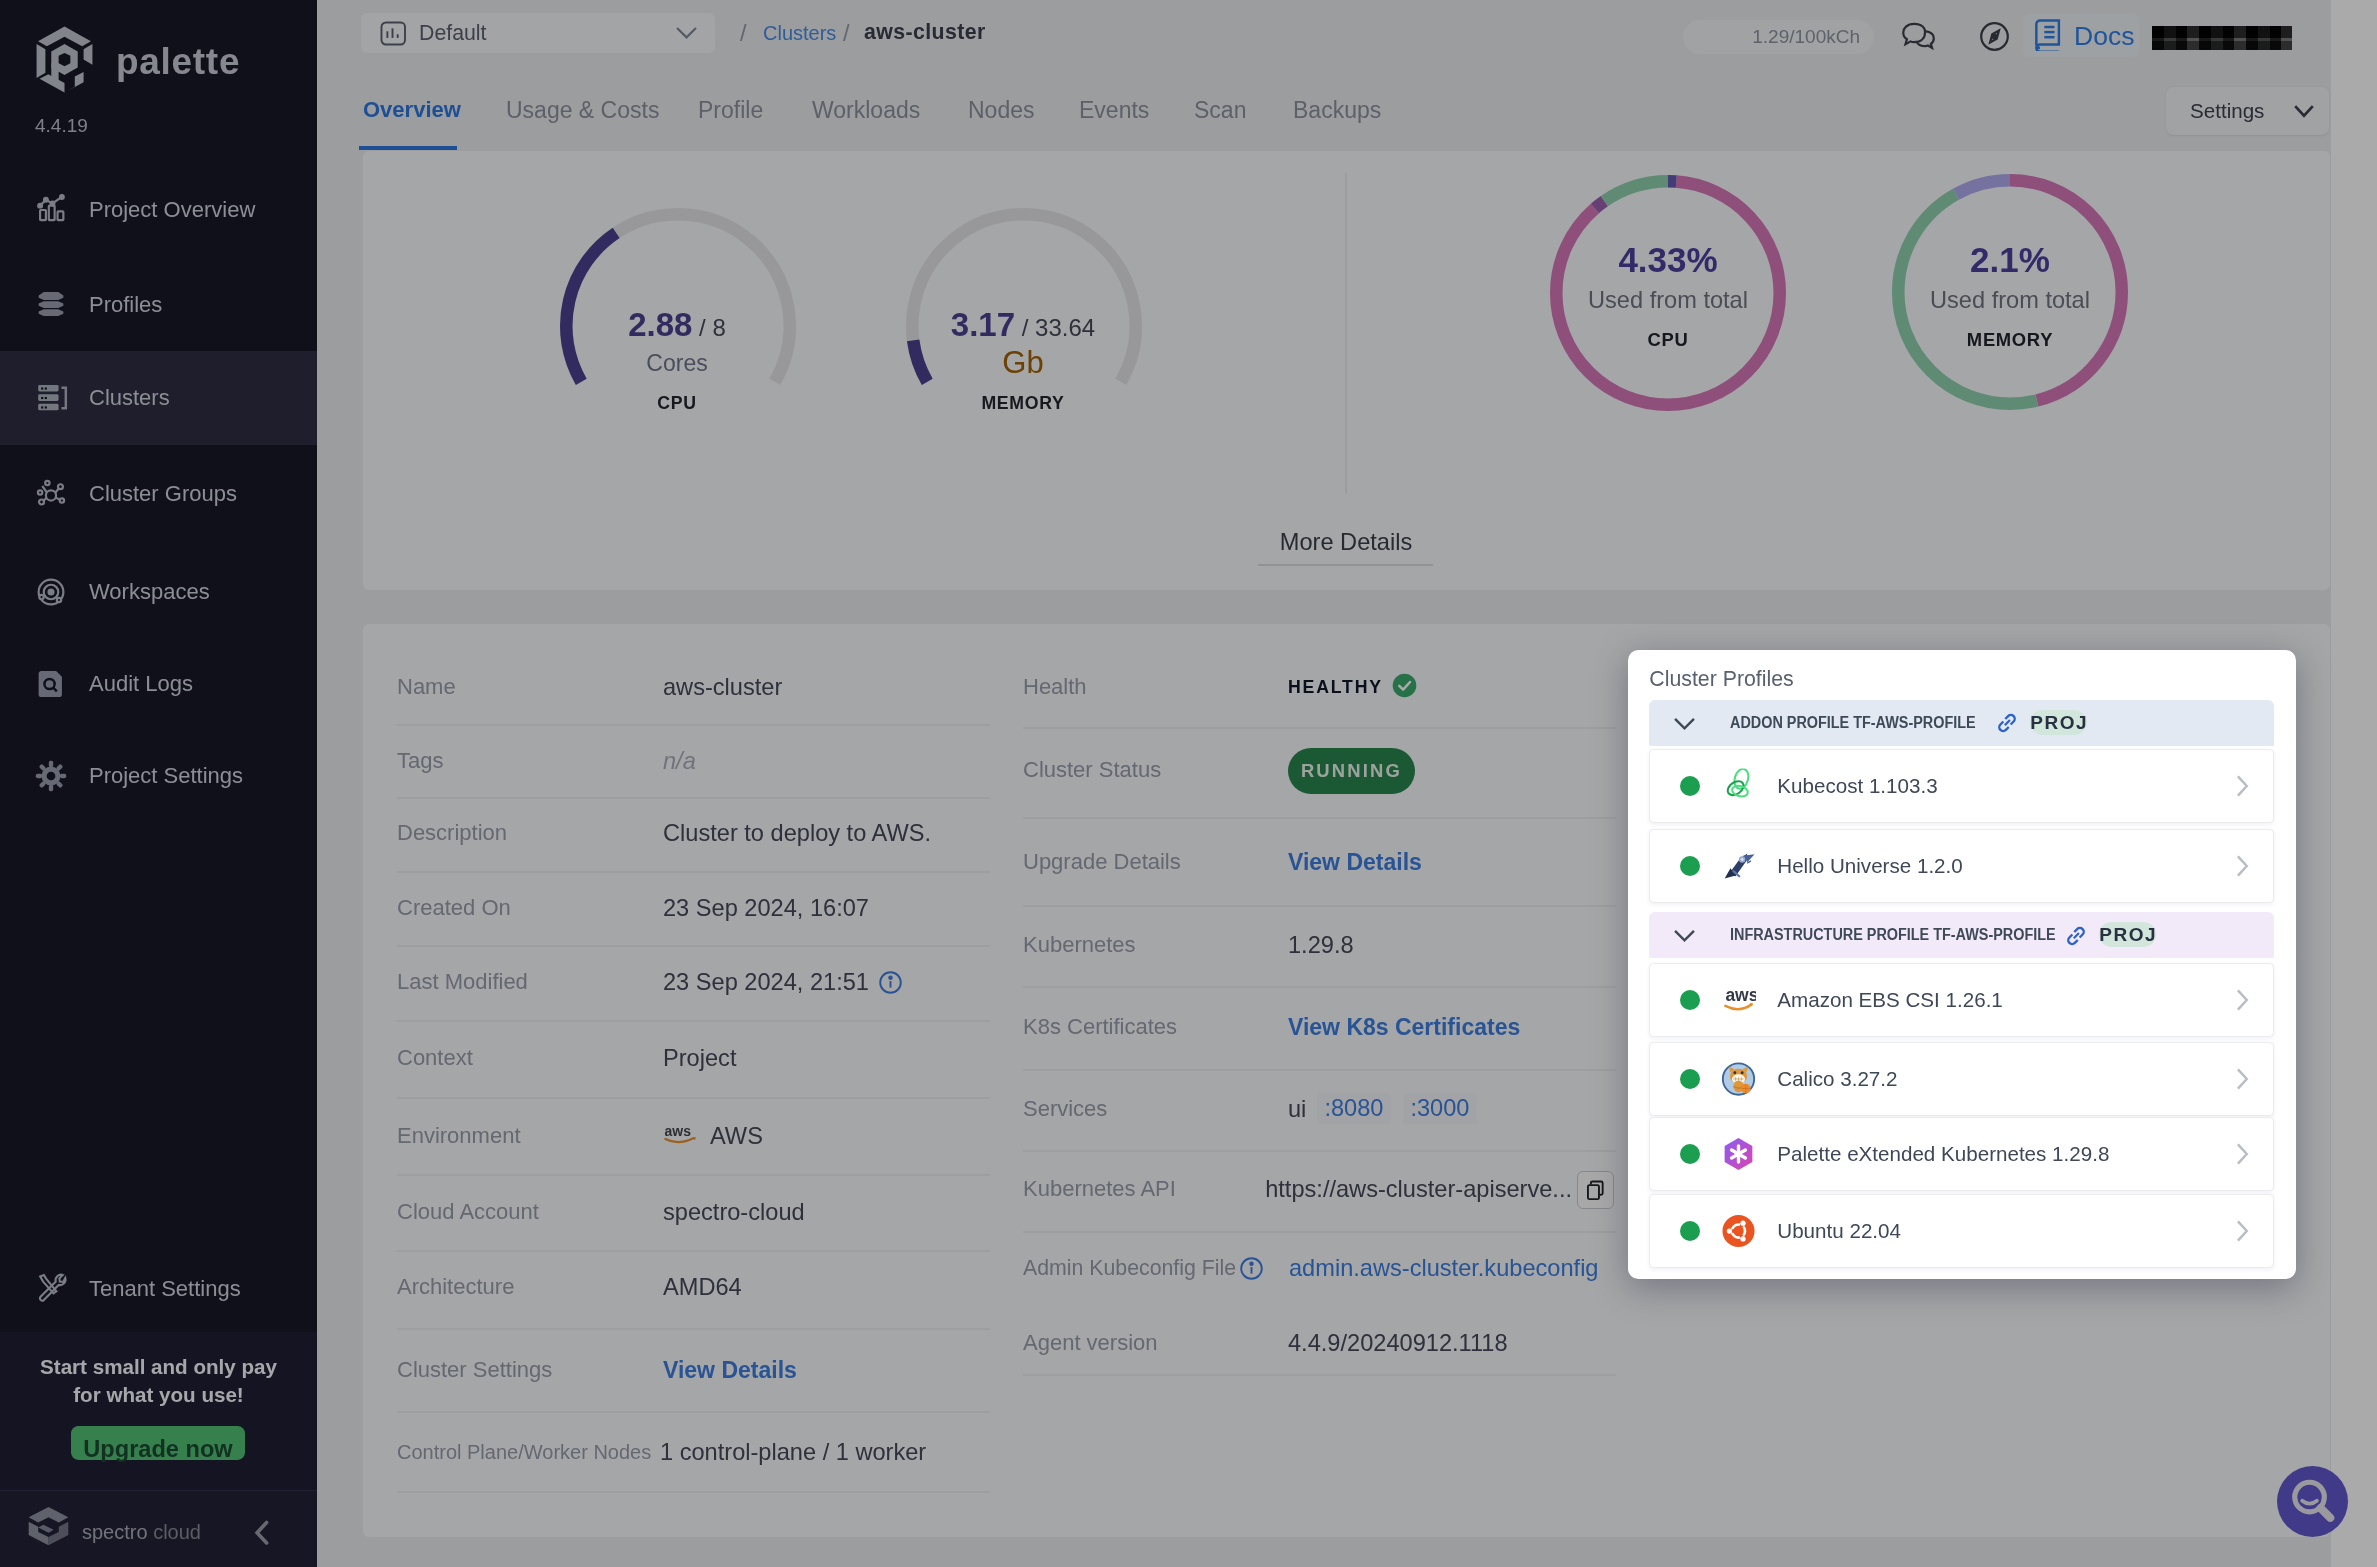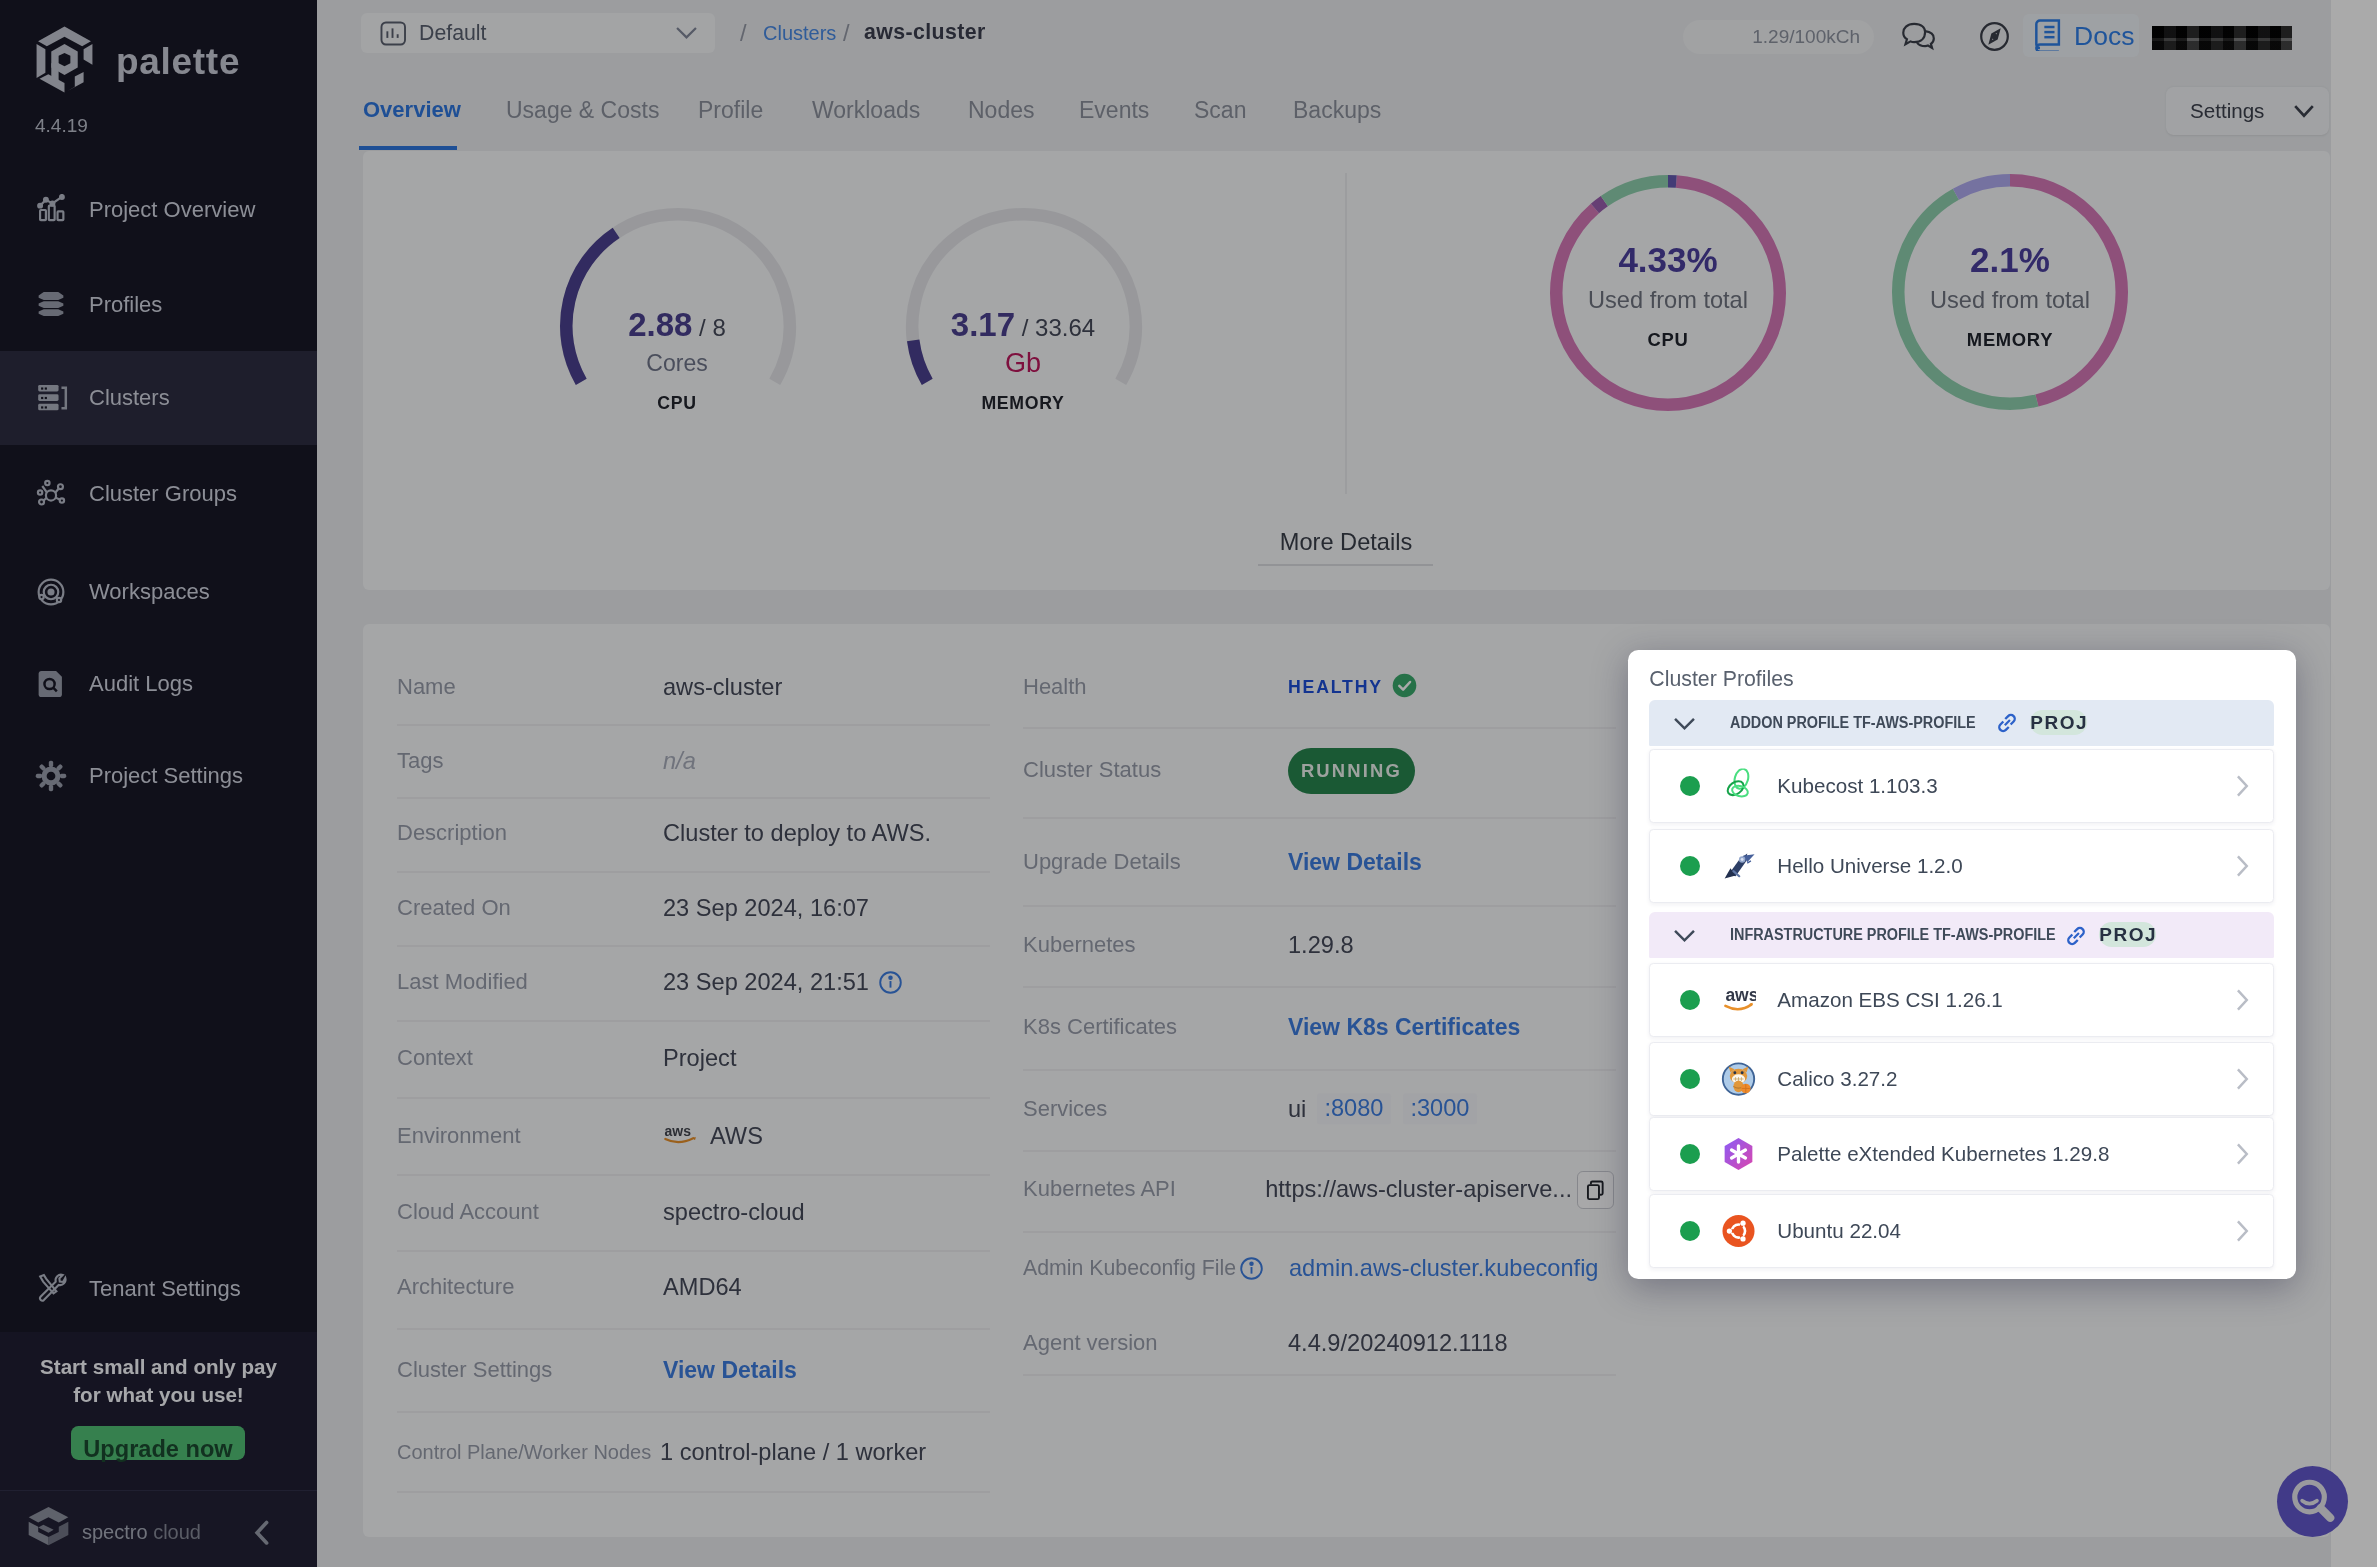--- a/index.html
+++ b/index.html
@@ -109,21 +109,21 @@
   </svg>
   <div class="gauge-num" style="left:314px;top:174px"><span style="font-size:33px;font-weight:bold;color:#4b4190">2.88</span><span style="font-size:24px;color:#454a5a"> / 8</span></div>
   <div class="center-text" style="left:314px;top:212px;font-size:23px;color:#70768a">Cores</div>
   <div class="center-text" style="left:314px;top:252px;font-size:17.7px;font-weight:bold;color:#23262f;letter-spacing:0.7px">CPU</div>
 
   <svg class="abs" style="left:536px;top:50px" width="250" height="250" viewBox="0 0 340 340" fill="none">
     <path d="M 38.4 246 A 152 152 0 1 1 301.6 246" stroke="#e4e5e9" stroke-width="17"></path>
     <path d="M 38.4 246 A 152 152 0 0 1 19.3 189.6" stroke="#4b4190" stroke-width="17"></path>
   </svg>
   <div class="gauge-num" style="left:660px;top:174px"><span style="font-size:33px;font-weight:bold;color:#4b4190">3.17</span><span style="font-size:24px;color:#454a5a"> / 33.64</span></div>
-  <div class="center-text" style="left:660px;top:212px;font-size:27px;color:#be185d">Gb</div>
+  <div class="center-text" style="left:660px;top:212px;font-size:31px;color:#a16207">Gb</div>
   <div class="center-text" style="left:660px;top:252px;font-size:17.7px;font-weight:bold;color:#23262f;letter-spacing:0.7px">MEMORY</div>
 
   <svg class="abs" style="left:1180px;top:17px" width="250" height="250" viewBox="0 0 340 340" fill="none" transform="rotate(0)">
     <g transform="rotate(-90 170 170)">
       <circle cx="170" cy="170" r="152" stroke="#d678b8" stroke-width="17" pathLength="100" stroke-dasharray="87.4 100" stroke-dashoffset="-1.2"></circle>
       <circle cx="170" cy="170" r="152" stroke="#9a5fae" stroke-width="17" pathLength="100" stroke-dasharray="1.7 100" stroke-dashoffset="-88.6"></circle>
       <circle cx="170" cy="170" r="152" stroke="#8fd0ae" stroke-width="17" pathLength="100" stroke-dasharray="9.7 100" stroke-dashoffset="-90.3"></circle>
       <circle cx="170" cy="170" r="152" stroke="#655ab2" stroke-width="17" pathLength="100" stroke-dasharray="1.2 100" stroke-dashoffset="0"></circle>
     </g>
   </svg>
@@ -186,21 +186,21 @@
   <div class="hr" style="left:34px;top:321px;width:593px"></div>
   <div class="hr" style="left:34px;top:396px;width:593px"></div>
   <div class="hr" style="left:34px;top:473px;width:593px"></div>
   <div class="hr" style="left:34px;top:550px;width:593px"></div>
   <div class="hr" style="left:34px;top:626px;width:593px"></div>
   <div class="hr" style="left:34px;top:704px;width:593px"></div>
   <div class="hr" style="left:34px;top:787px;width:593px"></div>
   <div class="hr" style="left:34px;top:867px;width:593px"></div>
 
   <div class="row-label" style="left:660px;top:63px">Health</div>
-  <div class="row-value" style="left:925px;top:63px;color:#1d4ed8;font-weight:bold;letter-spacing:1.8px;font-size:17.7px">HEALTHY</div>
+  <div class="row-value" style="left:925px;top:63px;color:#0f172a;font-weight:bold;letter-spacing:1.8px;font-size:17.7px">HEALTHY</div>
   <div class="abs" style="left:1029px;top:63px;transform:translateY(-50%)"><svg width="25" height="25" viewBox="0 0 36 36">
           <circle cx="18" cy="18" r="17" fill="#3aaa6d"></circle>
           <path d="M10.5 18.5 L16 24 L26 13" fill="none" stroke="#fff" stroke-width="3.6" stroke-linecap="round" stroke-linejoin="round"></path>
         </svg></div>
   <div class="row-label" style="left:660px;top:146px">Cluster Status</div>
   <div class="abs" style="left:925px;top:124px;width:127px;height:46px;background:#27864f;border-radius:23.6px;text-align:center;line-height:46px;font-size:18.4px;font-weight:bold;letter-spacing:2.2px;color:#eef4ef">RUNNING</div>
   <div class="row-label" style="left:660px;top:238px">Upgrade Details</div>
       <div class="row-value link" style="left:925px;top:238px;font-weight:bold;font-size:23px">View Details</div>
   <div class="row-label" style="left:660px;top:321px">Kubernetes</div>
       <div class="row-value" style="left:925px;top:321px">1.29.8</div>

